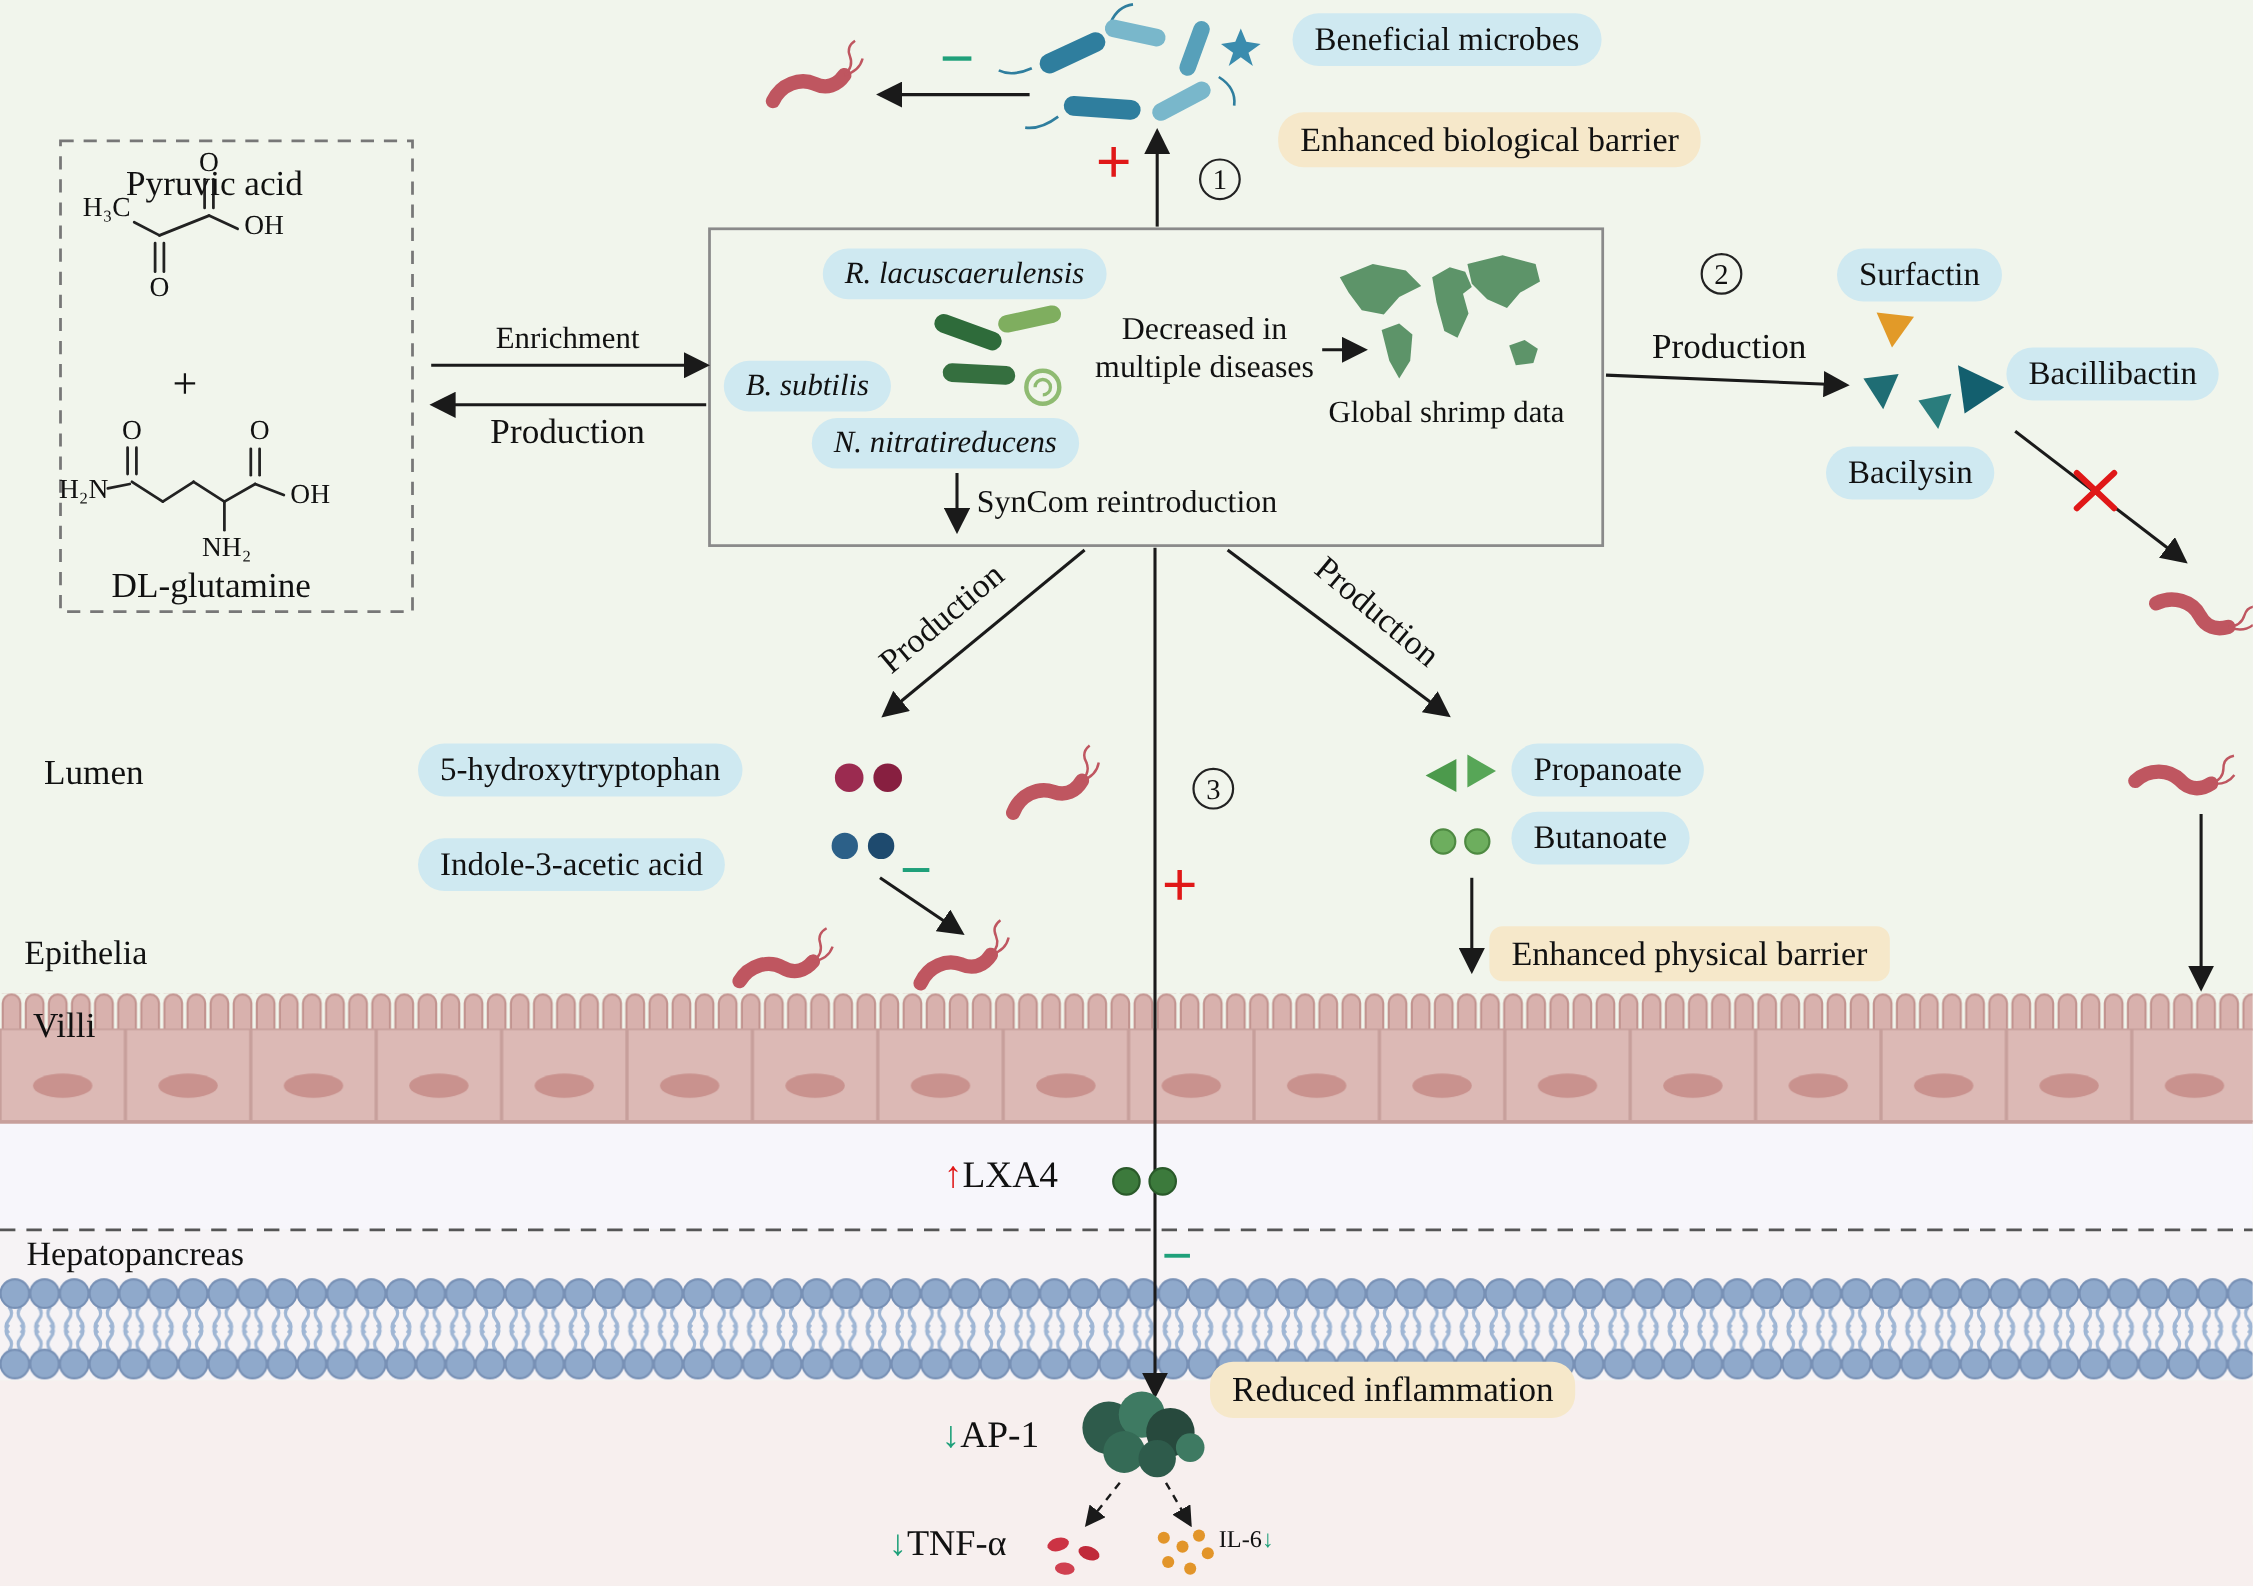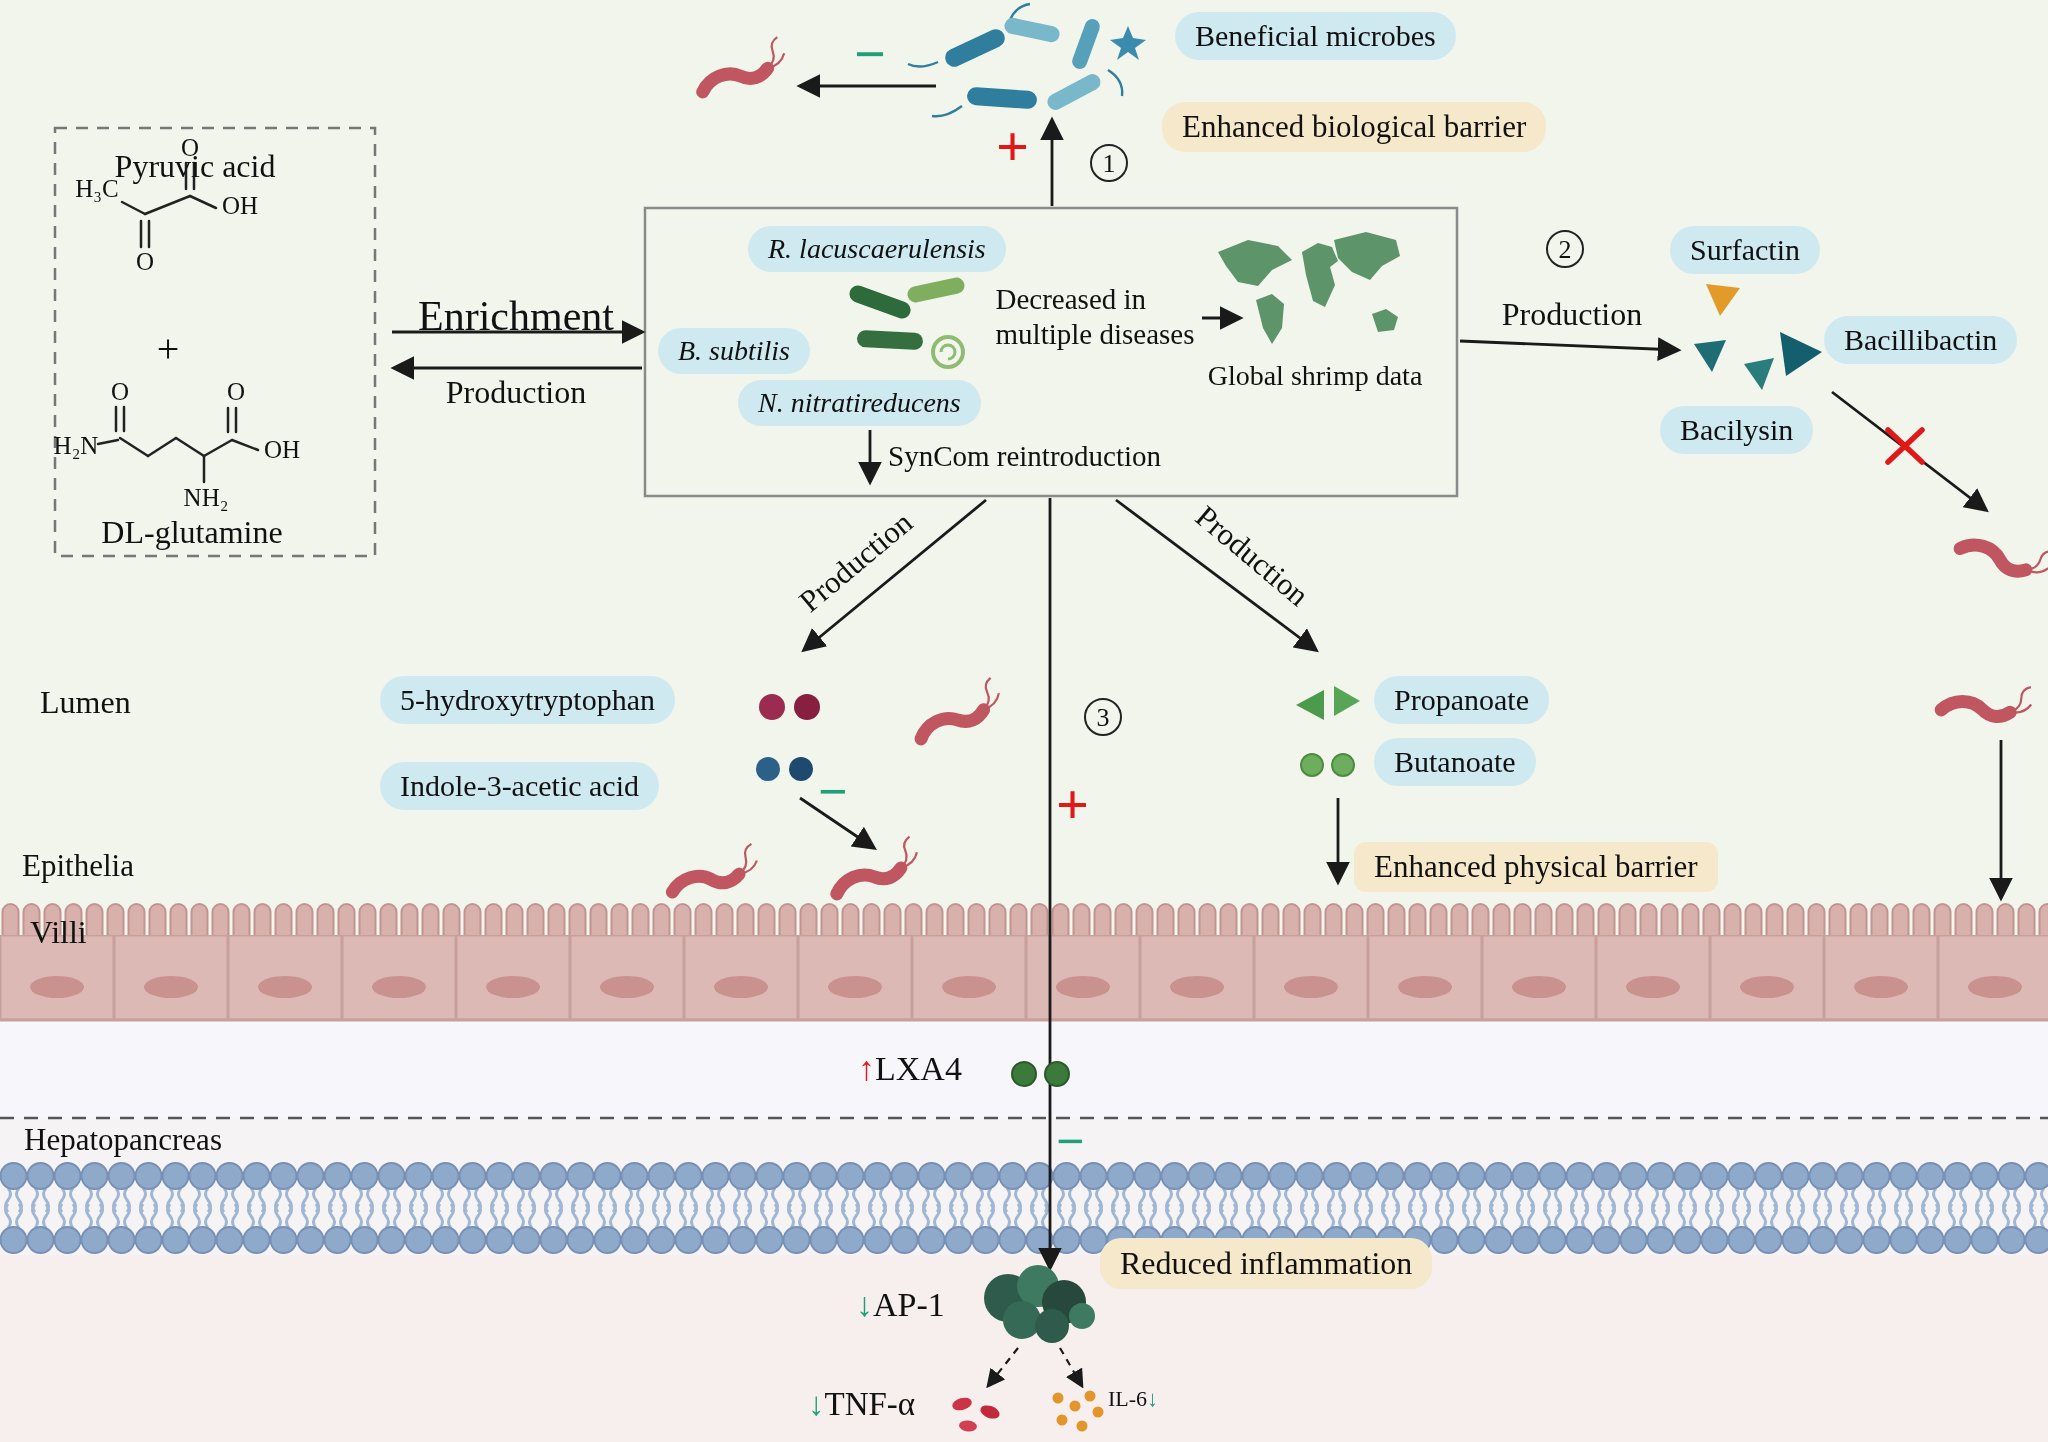--- a/index.html
+++ b/index.html
@@ -12,21 +12,21 @@
   .pill.it { font-style:italic; font-size:28px; }
   .pill.tan { background:#f6e8ca; border-radius:12px; font-size:31px; }
   .atom { position:absolute; transform:translate(-50%,-50%); font-size:25px; color:#111; white-space:nowrap; }
   .circ { position:absolute; width:38px; height:38px; border:2px solid #222; border-radius:50%; text-align:center; line-height:35px; font-size:26px; color:#111; }
   .sign { position:absolute; font-weight:bold; line-height:1; }
   .red { color:#e01818; }
   .grn { color:#1fa07a; }
   .row { position:absolute; font-size:34px; color:#111; white-space:nowrap; }
   .row .red { font-weight:bold; }
   .row .grn { font-weight:bold; }
-  .center2 { text-align:left; line-height:35px; font-size:29px; }
+  .center2 { text-align:center; line-height:35px; font-size:29px; }
   .small { font-size:28px; }
 </style>
 </head>
 <body>
 
 <div id="canvas">
 
 <svg class="layer" width="2048" height="1442" viewBox="0 0 2048 1442">
   <defs>
     <marker id="ah" viewBox="0 0 10 10" refX="8.5" refY="5" markerWidth="8.5" markerHeight="8.5" orient="auto-start-reverse">
@@ -217,21 +217,21 @@
 <span class="atom" style="left:190px; top:148px;">O</span>
 <span class="atom" style="left:240px; top:206px;">OH</span>
 <div class="lbl cx" style="left:168px; top:325px; font-size:40px;">+</div>
 <span class="atom" style="left:76px; top:446px;">H₂N</span>
 <span class="atom" style="left:120px; top:392px;">O</span>
 <span class="atom" style="left:236px; top:392px;">O</span>
 <span class="atom" style="left:282px; top:450px;">OH</span>
 <span class="atom" style="left:206px; top:498px;">NH₂</span>
 <div class="lbl cx" style="left:192px; top:514px; font-size:32px;">DL-glutamine</div>
 
-<div class="lbl cx" style="left:516px; top:292px; font-size:42px;">Enrichment</div>
+<div class="lbl cx" style="left:516px; top:292px; font-size:28px;">Enrichment</div>
 <div class="lbl cx" style="left:516px; top:374px; font-size:32px;">Production</div>
 
 <div class="pill it" style="left:748px; top:226px;">R. lacuscaerulensis</div>
 <div class="pill it" style="left:658px; top:328px;">B. subtilis</div>
 <div class="pill it" style="left:738px; top:380px;">N. nitratireducens</div>
 <div class="lbl cx center2" style="left:1095px; top:282px;">
   <div>Decreased in</div>
   <div>multiple diseases</div>
 </div>
 <div class="lbl cx small" style="left:1315px; top:360px;">Global shrimp data</div>

